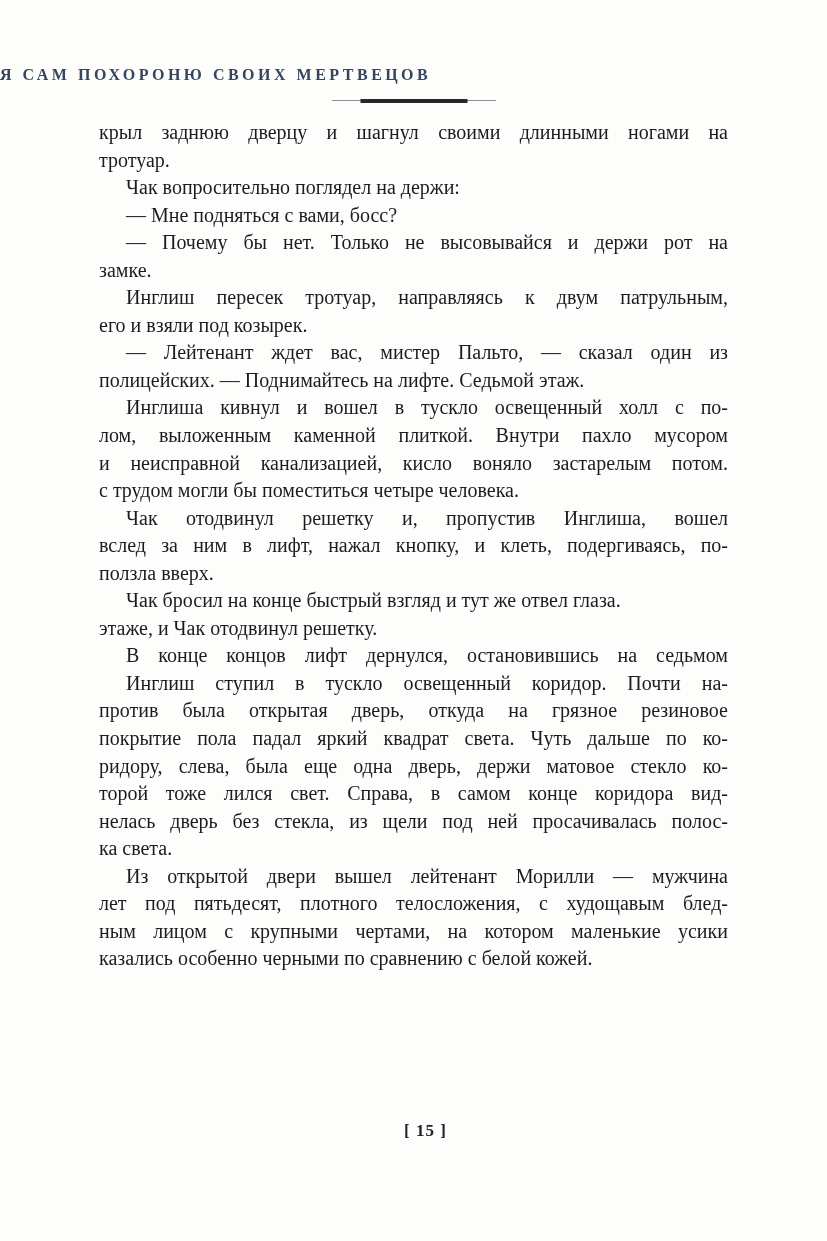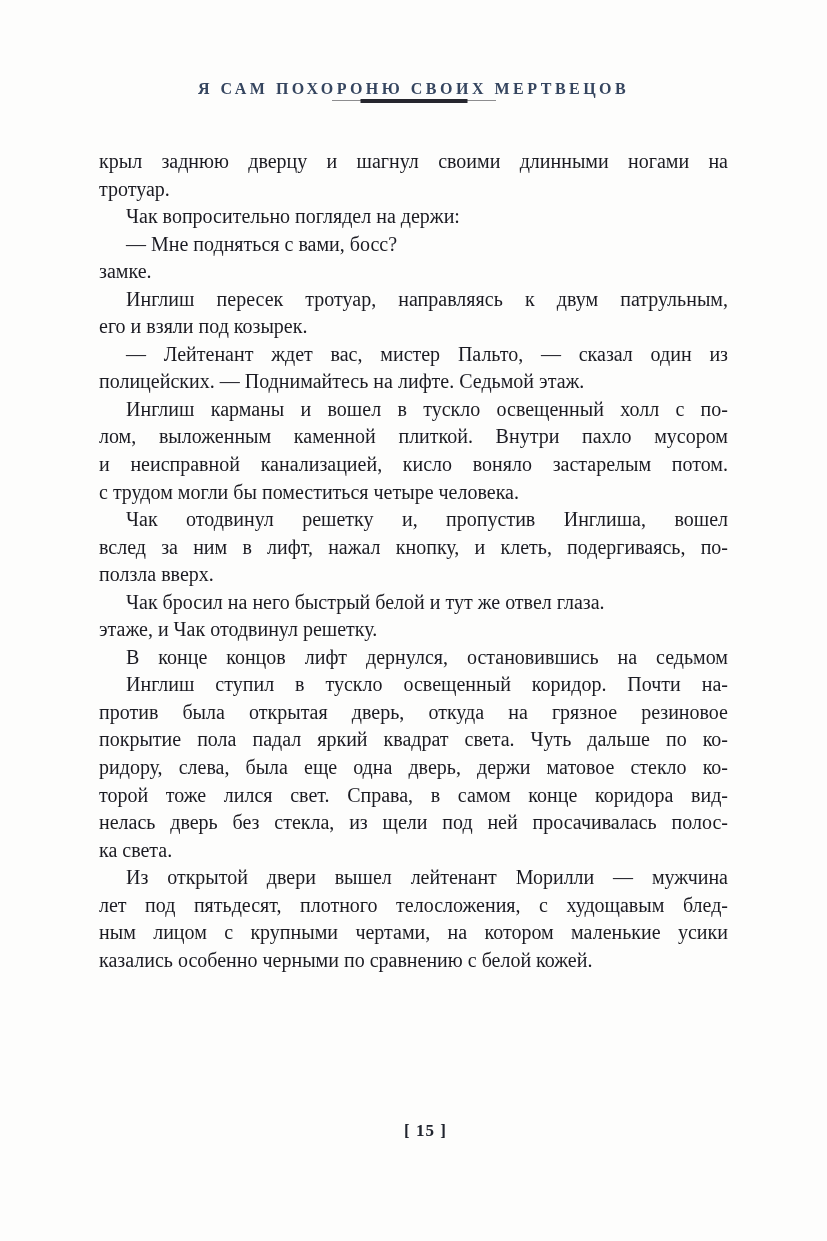--- a/index.html
+++ b/index.html
@@ -12,24 +12,24 @@
     width: 827px;
     height: 1241px;
     margin: 0 auto;
     background: #fdfdfc;
     font-family: "Liberation Serif", "DejaVu Serif", serif;
     color: #1b1b22;
     overflow: hidden;
   }
   .running-header {
     position: absolute;
-    top: 80px;
+    top: 66px;
     left: 0;
     width: 100%;
-    text-align: center;
+    text-align: left;
     font-size: 16px;
     font-weight: bold;
     letter-spacing: 3.5px;
     color: #35455f;
     white-space: nowrap;
   }
   .ornament {
     position: absolute;
     top: 98px;
     left: 50%;
@@ -53,21 +53,20 @@
     width: 107px;
     height: 4px;
     background: #26262e;
   }
   .body-text {
     position: absolute;
     top: 119px;
     left: 99px;
     width: 629px;
     font-size: 20px;
-    margin-top: 29px;
   }
   .paragraph {
     margin: 0;
     padding: 0;
   }
   .line {
     height: 27.55px;
     line-height: 27.55px;
     overflow: hidden;
     text-align: justify;
@@ -110,43 +109,44 @@
         <div class="line">крыл заднюю дверцу и шагнул своими длинными ногами на</div>
         <div class="line last">тротуар.</div>
       </div>
       <div class="paragraph">
         <div class="line indent last">Чак вопросительно поглядел на держи:</div>
       </div>
       <div class="paragraph">
         <div class="line indent last">— Мне подняться с вами, босс?</div>
       </div>
       <div class="paragraph">
+        <div class="line indent">— Почему бы нет. Только не высовывайся и держи рот на</div>
         <div class="line last">замке.</div>
       </div>
       <div class="paragraph">
         <div class="line indent">Инглиш пересек тротуар, направляясь к двум патрульным,</div>
         <div class="line last">его и взяли под козырек.</div>
       </div>
       <div class="paragraph">
         <div class="line indent">— Лейтенант ждет вас, мистер Пальто, — сказал один из</div>
         <div class="line last">полицейских. — Поднимайтесь на лифте. Седьмой этаж.</div>
       </div>
       <div class="paragraph">
-        <div class="line indent">Инглиш карманы и вошел в тускло освещенный холл с по-</div>
+        <div class="line indent">Инглиша кивнул и вошел в тускло освещенный холл с по-</div>
         <div class="line">лом, выложенным каменной плиткой. Внутри пахло мусором</div>
         <div class="line">и неисправной канализацией, кисло воняло застарелым потом.</div>
         <div class="line last">с трудом могли бы поместиться четыре человека.</div>
       </div>
       <div class="paragraph">
         <div class="line indent">Чак отодвинул решетку и, пропустив Инглиша, вошел</div>
         <div class="line">вслед за ним в лифт, нажал кнопку, и клеть, подергиваясь, по-</div>
         <div class="line last">ползла вверх.</div>
       </div>
       <div class="paragraph">
-        <div class="line indent last">Чак бросил на него быстрый белой и тут же отвел глаза.</div>
+        <div class="line indent last">Чак бросил на конце быстрый взгляд и тут же отвел глаза.</div>
       </div>
       <div class="paragraph">
         <div class="line last">этаже, и Чак отодвинул решетку.</div>
         <div class="line indent">В конце концов лифт дернулся, остановившись на седьмом</div>
       </div>
       <div class="paragraph">
         <div class="line indent">Инглиш ступил в тускло освещенный коридор. Почти на-</div>
         <div class="line">против была открытая дверь, откуда на грязное резиновое</div>
         <div class="line">покрытие пола падал яркий квадрат света. Чуть дальше по ко-</div>
         <div class="line">ридору, слева, была еще одна дверь, держи матовое стекло ко-</div>

